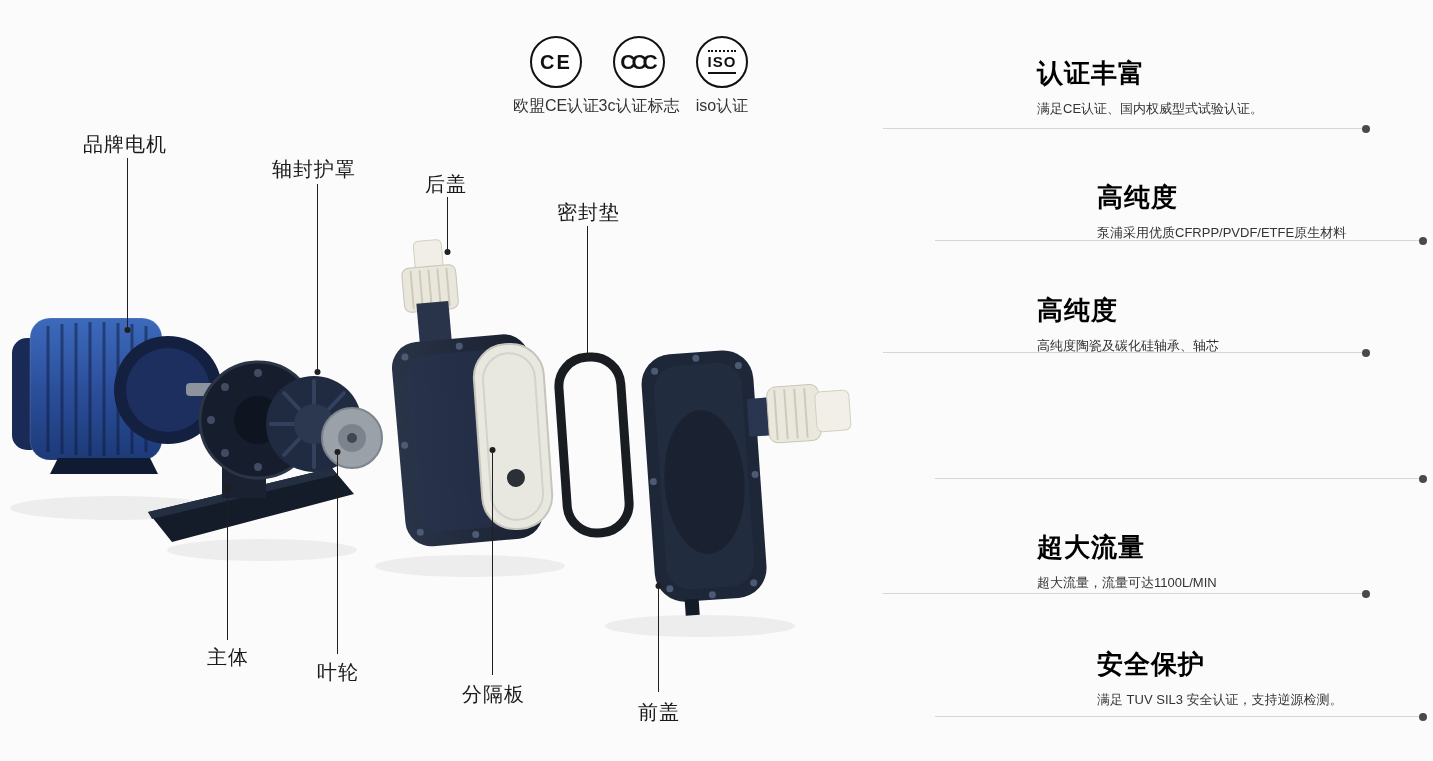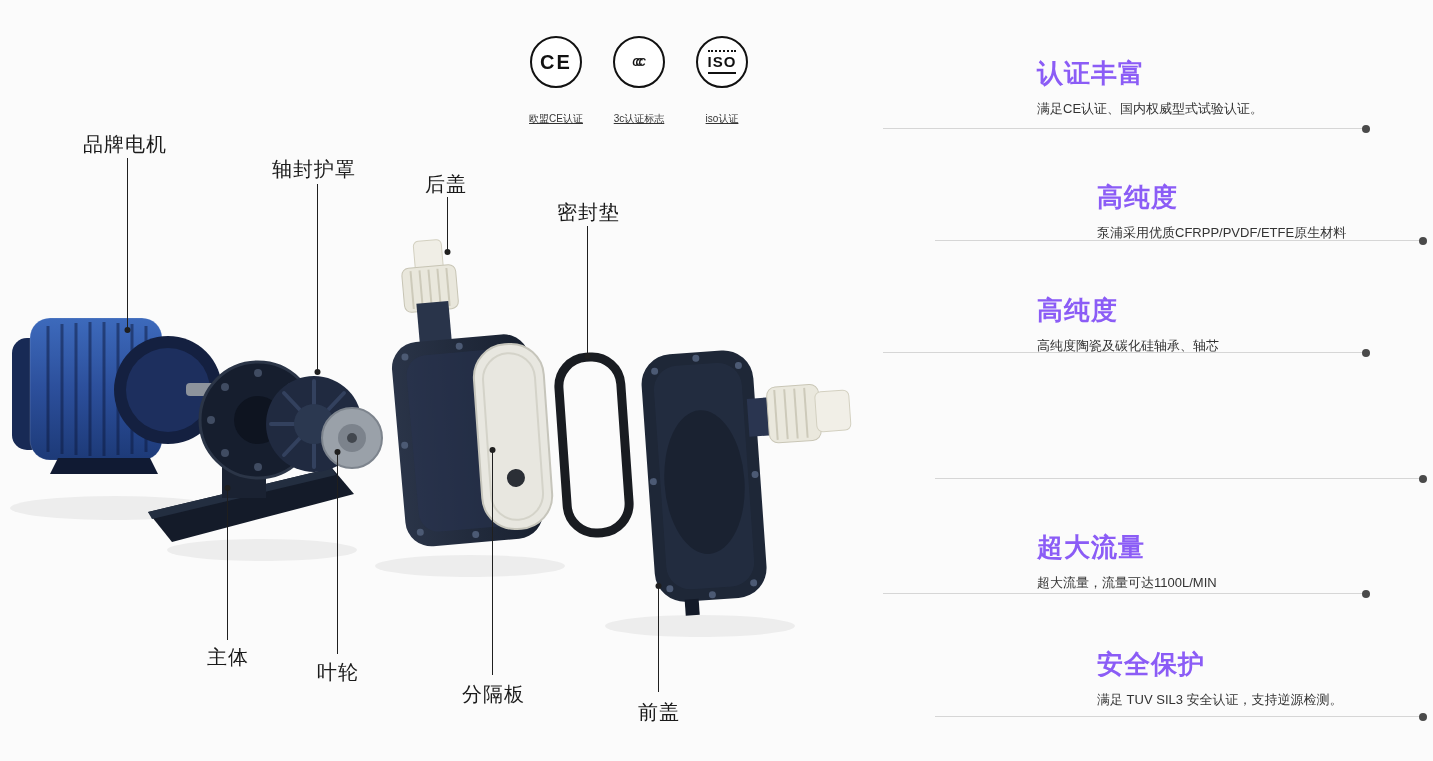--- a/index.html
+++ b/index.html
@@ -6,33 +6,33 @@
   html,body { width:1433px; height:761px; font-family:"Liberation Sans", sans-serif; }
   .page { position:relative; width:1433px; height:761px; background:#fbfbfb; overflow:hidden; }
 
   
   .badges { position:absolute; left:521px; top:36px; display:flex; gap:13px; }
   .badge { display:flex; flex-direction:column; align-items:center; width:70px; }
   .badge-circle { width:52px; height:52px; border:2px solid #111; border-radius:50%;
                   display:flex; align-items:center; justify-content:center; background:#fff; }
   .badge-mark { font-weight:bold; color:#111; letter-spacing:1px; }
   .mark-ce { font-size:20px; letter-spacing:2px; }
-  .mark-ccc { font-size:10px; letter-spacing:-4px; font-style:italic; padding-right:4px; }
+  .mark-ccc { font-size:21px; letter-spacing:-4px; padding-right:4px; }
   .mark-iso { font-size:15px; border-top:2px dotted #111; border-bottom:2px solid #111; line-height:20px; }
-  .badge-label { margin-top:24px; font-size:10px; color:#333; white-space:nowrap;text-decoration:underline; }
+  .badge-label { margin-top:8px; font-size:16px; color:#333; white-space:nowrap; }
 
   
   .scene { position:absolute; left:0; top:0; width:1433px; height:761px; }
 
   
   .callout { position:absolute; font-size:20px; color:#1a1a1a; letter-spacing:1px; white-space:nowrap; }
 
   
   .feature { position:absolute; }
-  .feature-title { font-size:26px; font-weight:bold; color:#8b5cf6; letter-spacing:1px; }
+  .feature-title { font-size:26px; font-weight:bold; color:#000000; letter-spacing:1px; }
   .feature-desc  { margin-top:9px; font-size:13px; color:#333; white-space:nowrap; }
 
   .divider { position:absolute; height:1px; background:#d6d6d6; }
   .divider::after { content:""; position:absolute; right:0; top:-3.5px; width:8px; height:8px;
                     border-radius:50%; background:#4a4a4a; }
 </style>
 </head>
 <body>
 
 <div class="page">

